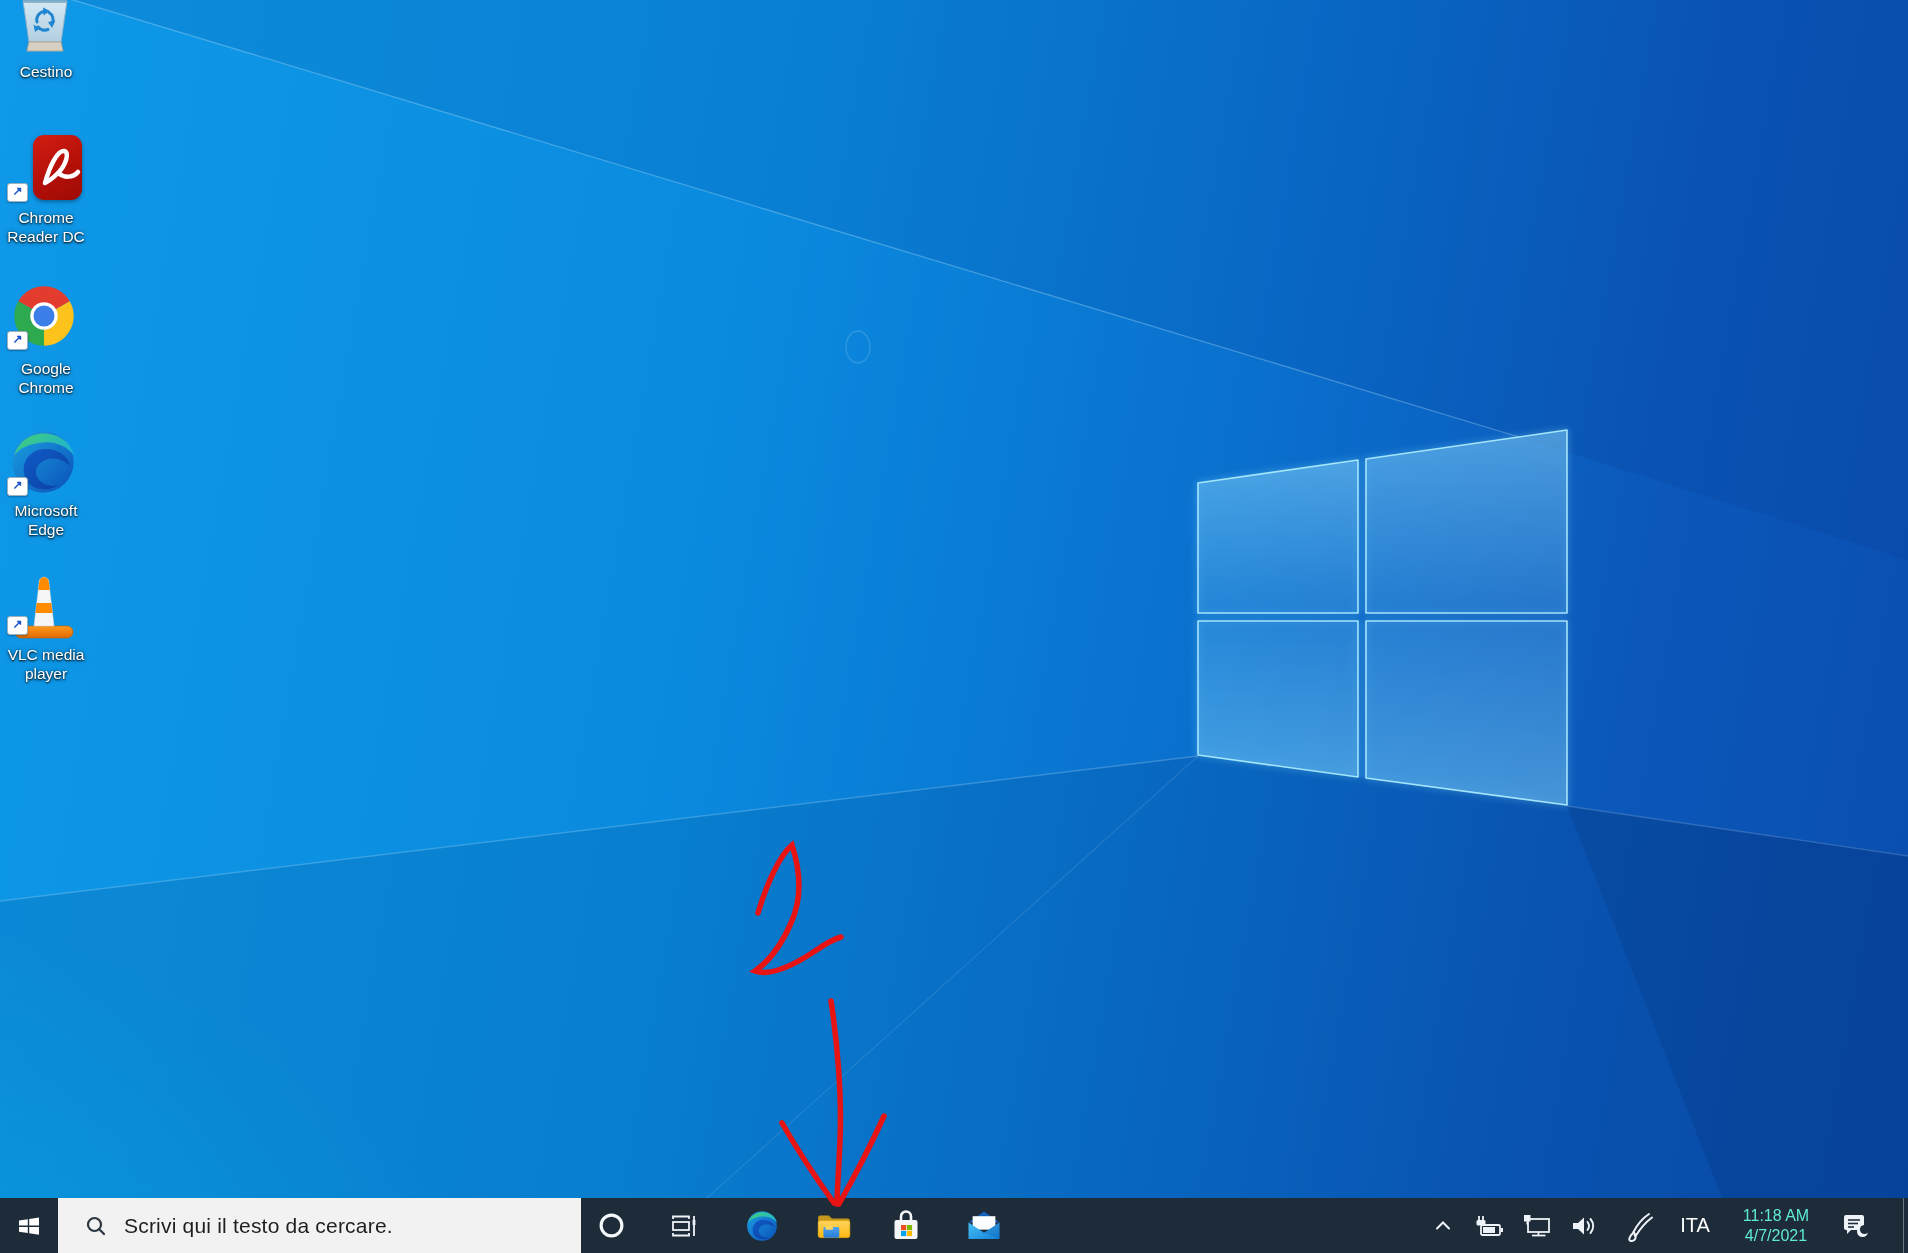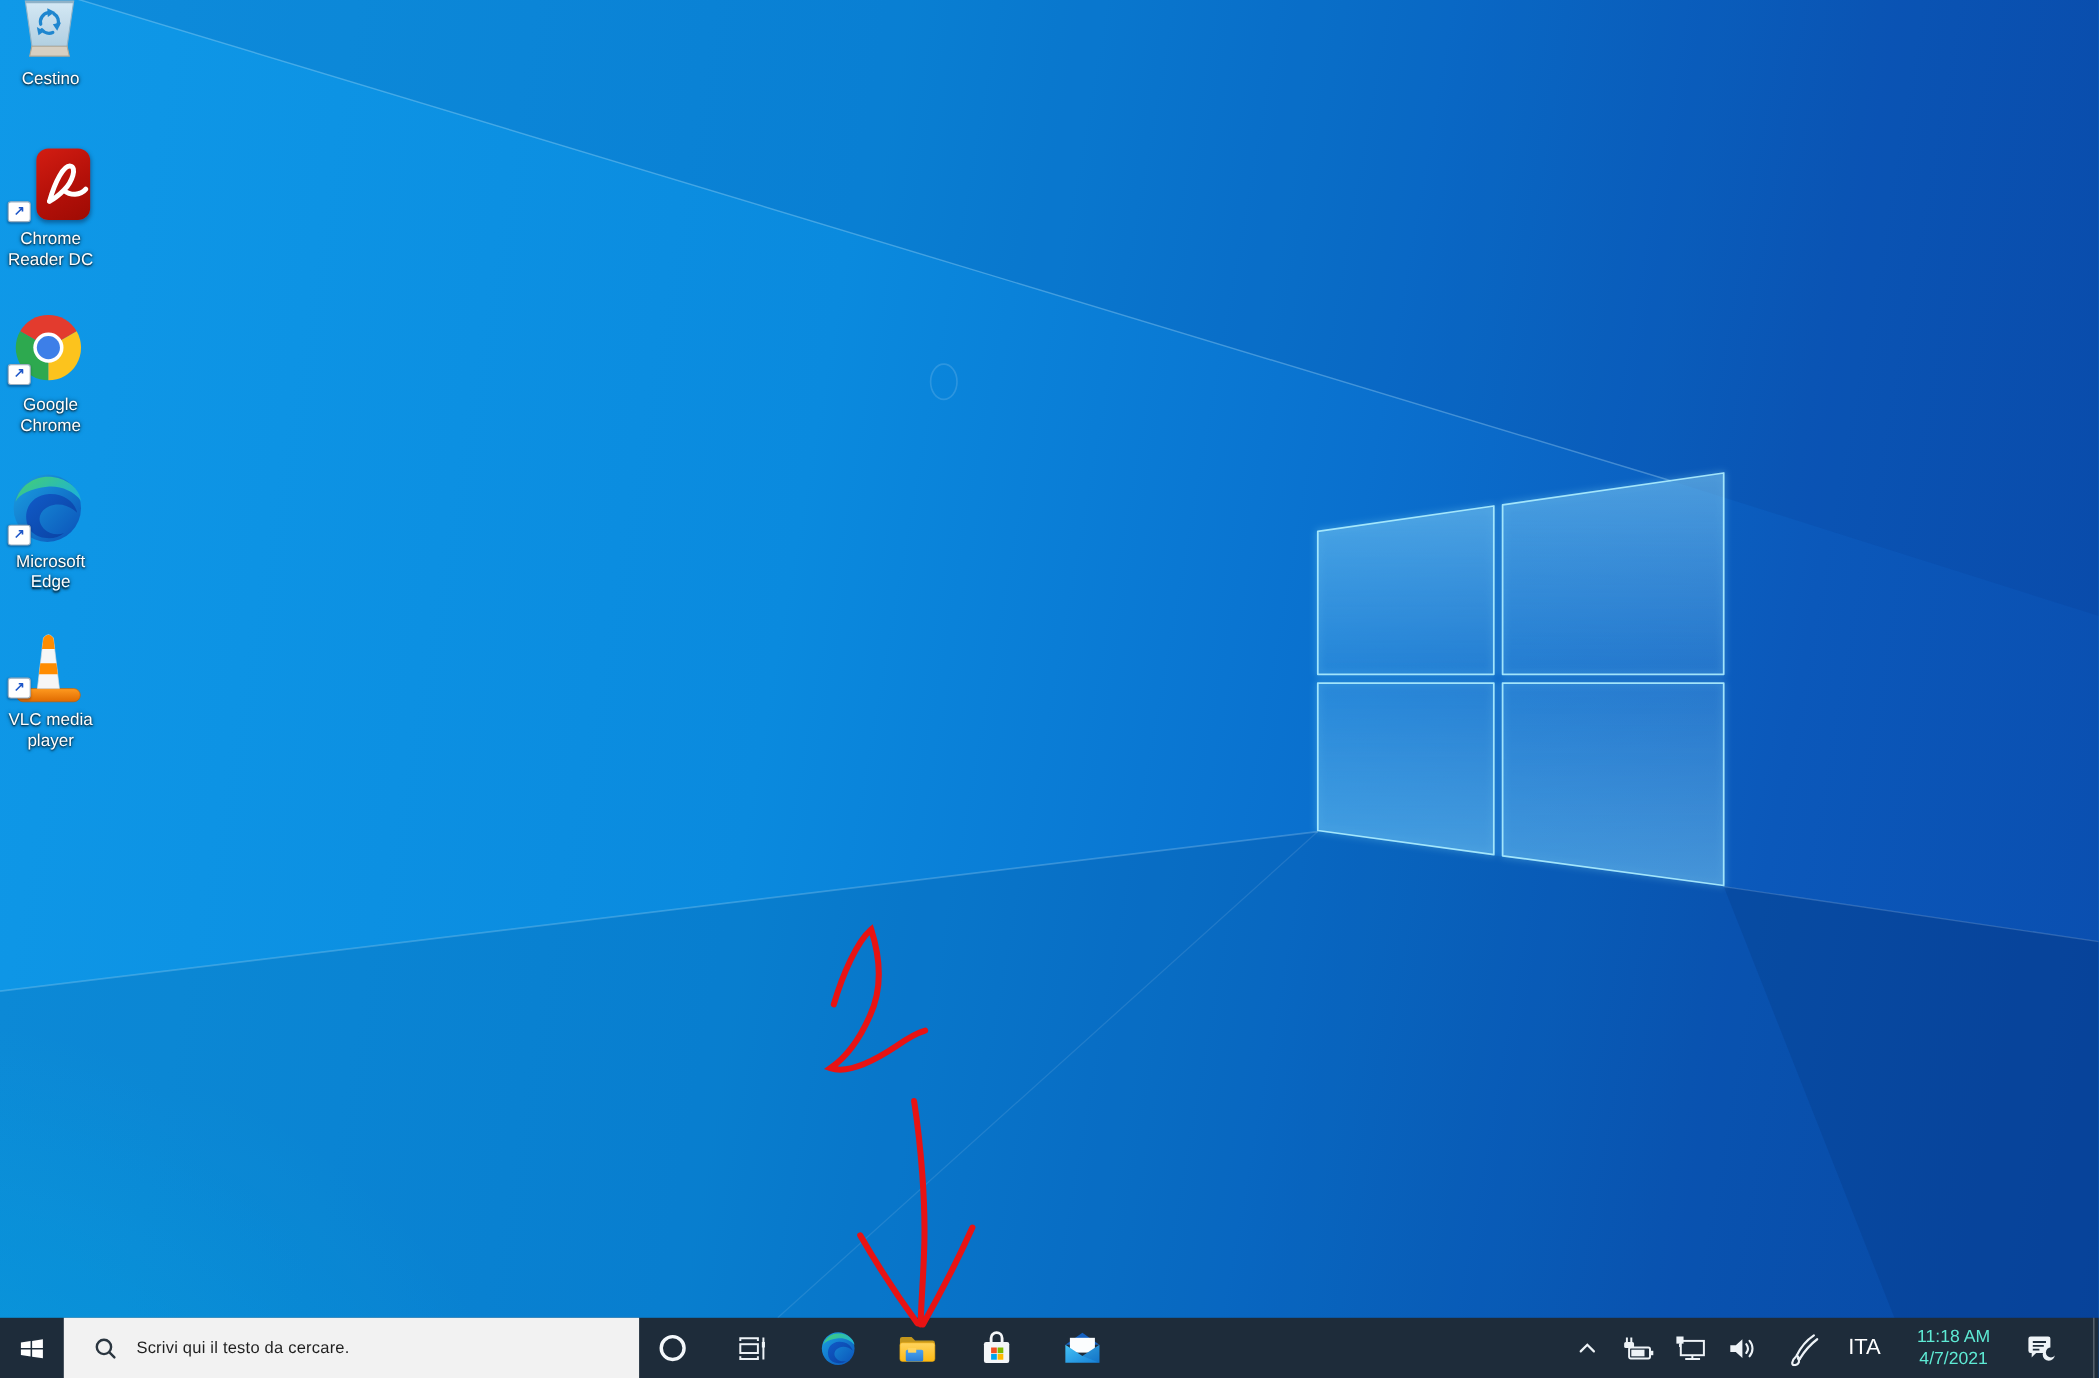--- a/index.html
+++ b/index.html
@@ -47,21 +47,21 @@
   .taskbar{
     position:absolute;left:0;bottom:0;width:1908px;height:55px;
     background:#1e2c3a;z-index:20;
   }
   .tb{position:absolute;top:0;height:55px;display:flex;align-items:center;justify-content:center;}
   .tb-start{left:0;width:58px;}
   .tb-search{
     left:58px;width:523px;background:#f2f2f2;
     justify-content:flex-start;padding-left:26px;box-sizing:border-box;gap:16px;
   }
-  .tb-search span{font-size:15px;color:#1f1f1f;letter-spacing:0.2px;}
+  .tb-search span{font-size:21px;color:#1f1f1f;letter-spacing:0.2px;}
   .tb-cortana{left:583px;width:56px;}
   .tb-taskview{left:655px;width:56px;}
   .tb-edge{left:734px;width:56px;}
   .tb-explorer{left:806px;width:56px;}
   .tb-store{left:878px;width:56px;}
   .tb-mail{left:956px;width:56px;}
   .tr-chevron{left:1429px;width:28px;}
   .tr-battery{left:1471px;width:34px;}
   .tr-network{left:1520px;width:34px;}
   .tr-volume{left:1567px;width:34px;}

